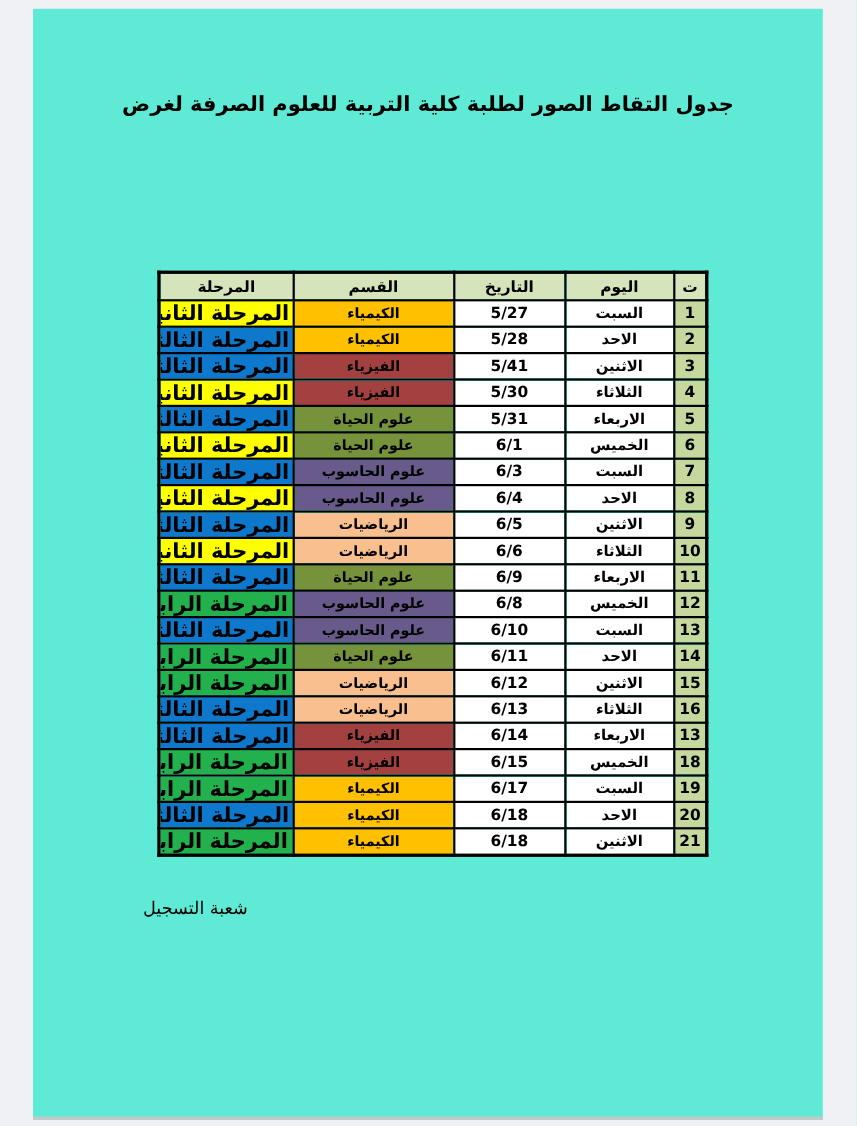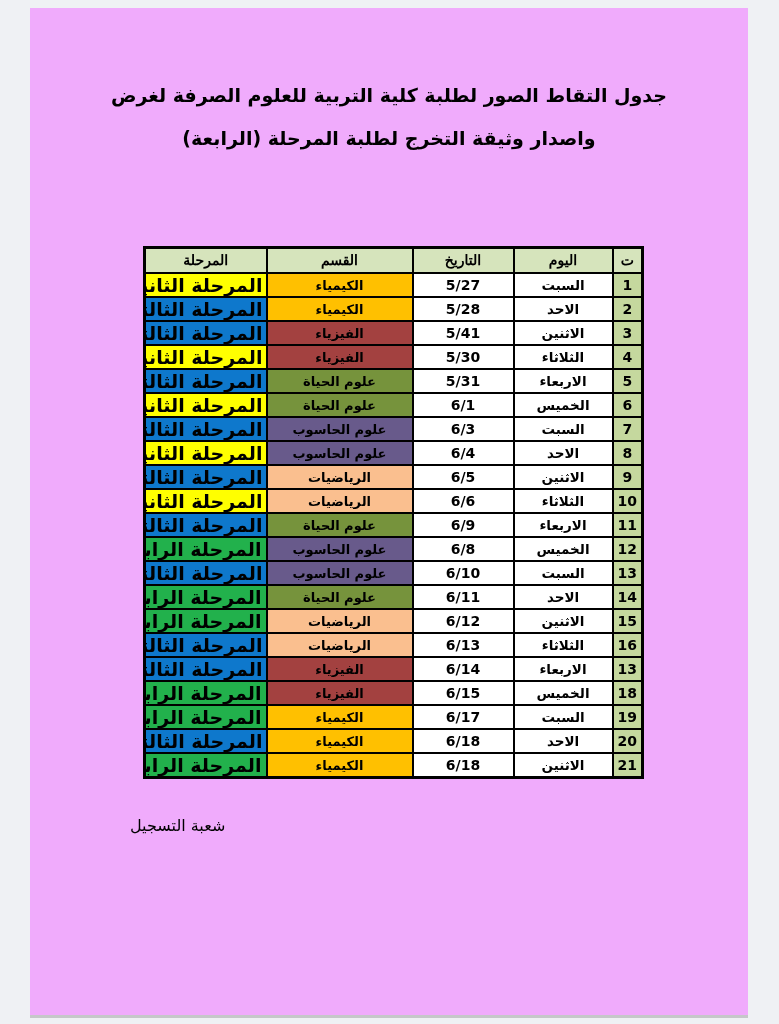--- a/index.html
+++ b/index.html
@@ -5,21 +5,21 @@
   html,body{margin:0;padding:0;}
   body{
     width:779px;height:1024px;
     background:#eff1f4;
     font-family:"DejaVu Sans", sans-serif;
     position:relative;overflow:hidden;
   }
   .page{
     position:absolute;left:30px;top:8px;
     width:718px;height:1007px;
-    background:#f0abfc;
+    background:#5eead4;
     border-bottom:3px solid #c5c7c9;
   }
   .title-block{
     position:absolute;top:66px;left:0;width:100%;
     text-align:center;direction:rtl;
     font-weight:bold;font-size:19px;color:#000;
     line-height:43px;
   }
   .schedule{
     position:absolute;left:113px;top:238px;
@@ -32,21 +32,21 @@
     border:2px solid #000;
     padding:0 4px;
     font-weight:bold;
     color:#000;
     text-align:center;
     overflow:hidden;white-space:nowrap;
   }
   .schedule{border:3px solid #000;}
   .schedule thead th{
     background:var(--header-bg,#d6e4bc);
-    height:23px;font-size:14px;font-family:Liberation Serif, serif;
+    height:23px;font-size:14px;
   }
   .schedule tbody tr{height:22.4px;}
   .col-index{width:30px;}
   .col-day{width:99px;}
   .col-date{width:101px;}
   .col-dept{width:146px;}
   .col-stage{width:122px;}
   td.row-index{background:var(--index-bg,#c5d89e);font-size:14px;}
   td.day{background:#fff;font-size:13.5px;}
   td.date{background:#fff;font-size:14px;direction:ltr;}
@@ -58,21 +58,20 @@
     font-weight:normal;font-size:16px;color:#000;
   }
 </style>
 </head>
 <body>
 
 <div class="page">
 
   <div class="title-block">
     <div>جدول التقاط الصور لطلبة كلية التربية للعلوم الصرفة لغرض</div>
-    <div>واصدار وثيقة التخرج لطلبة المرحلة (الرابعة)</div>
   </div>
 
   <table class="schedule">
     <colgroup>
       <col class="col-index">
         <col class="col-day">
         <col class="col-date">
         <col class="col-dept">
         <col class="col-stage">
     </colgroup>

